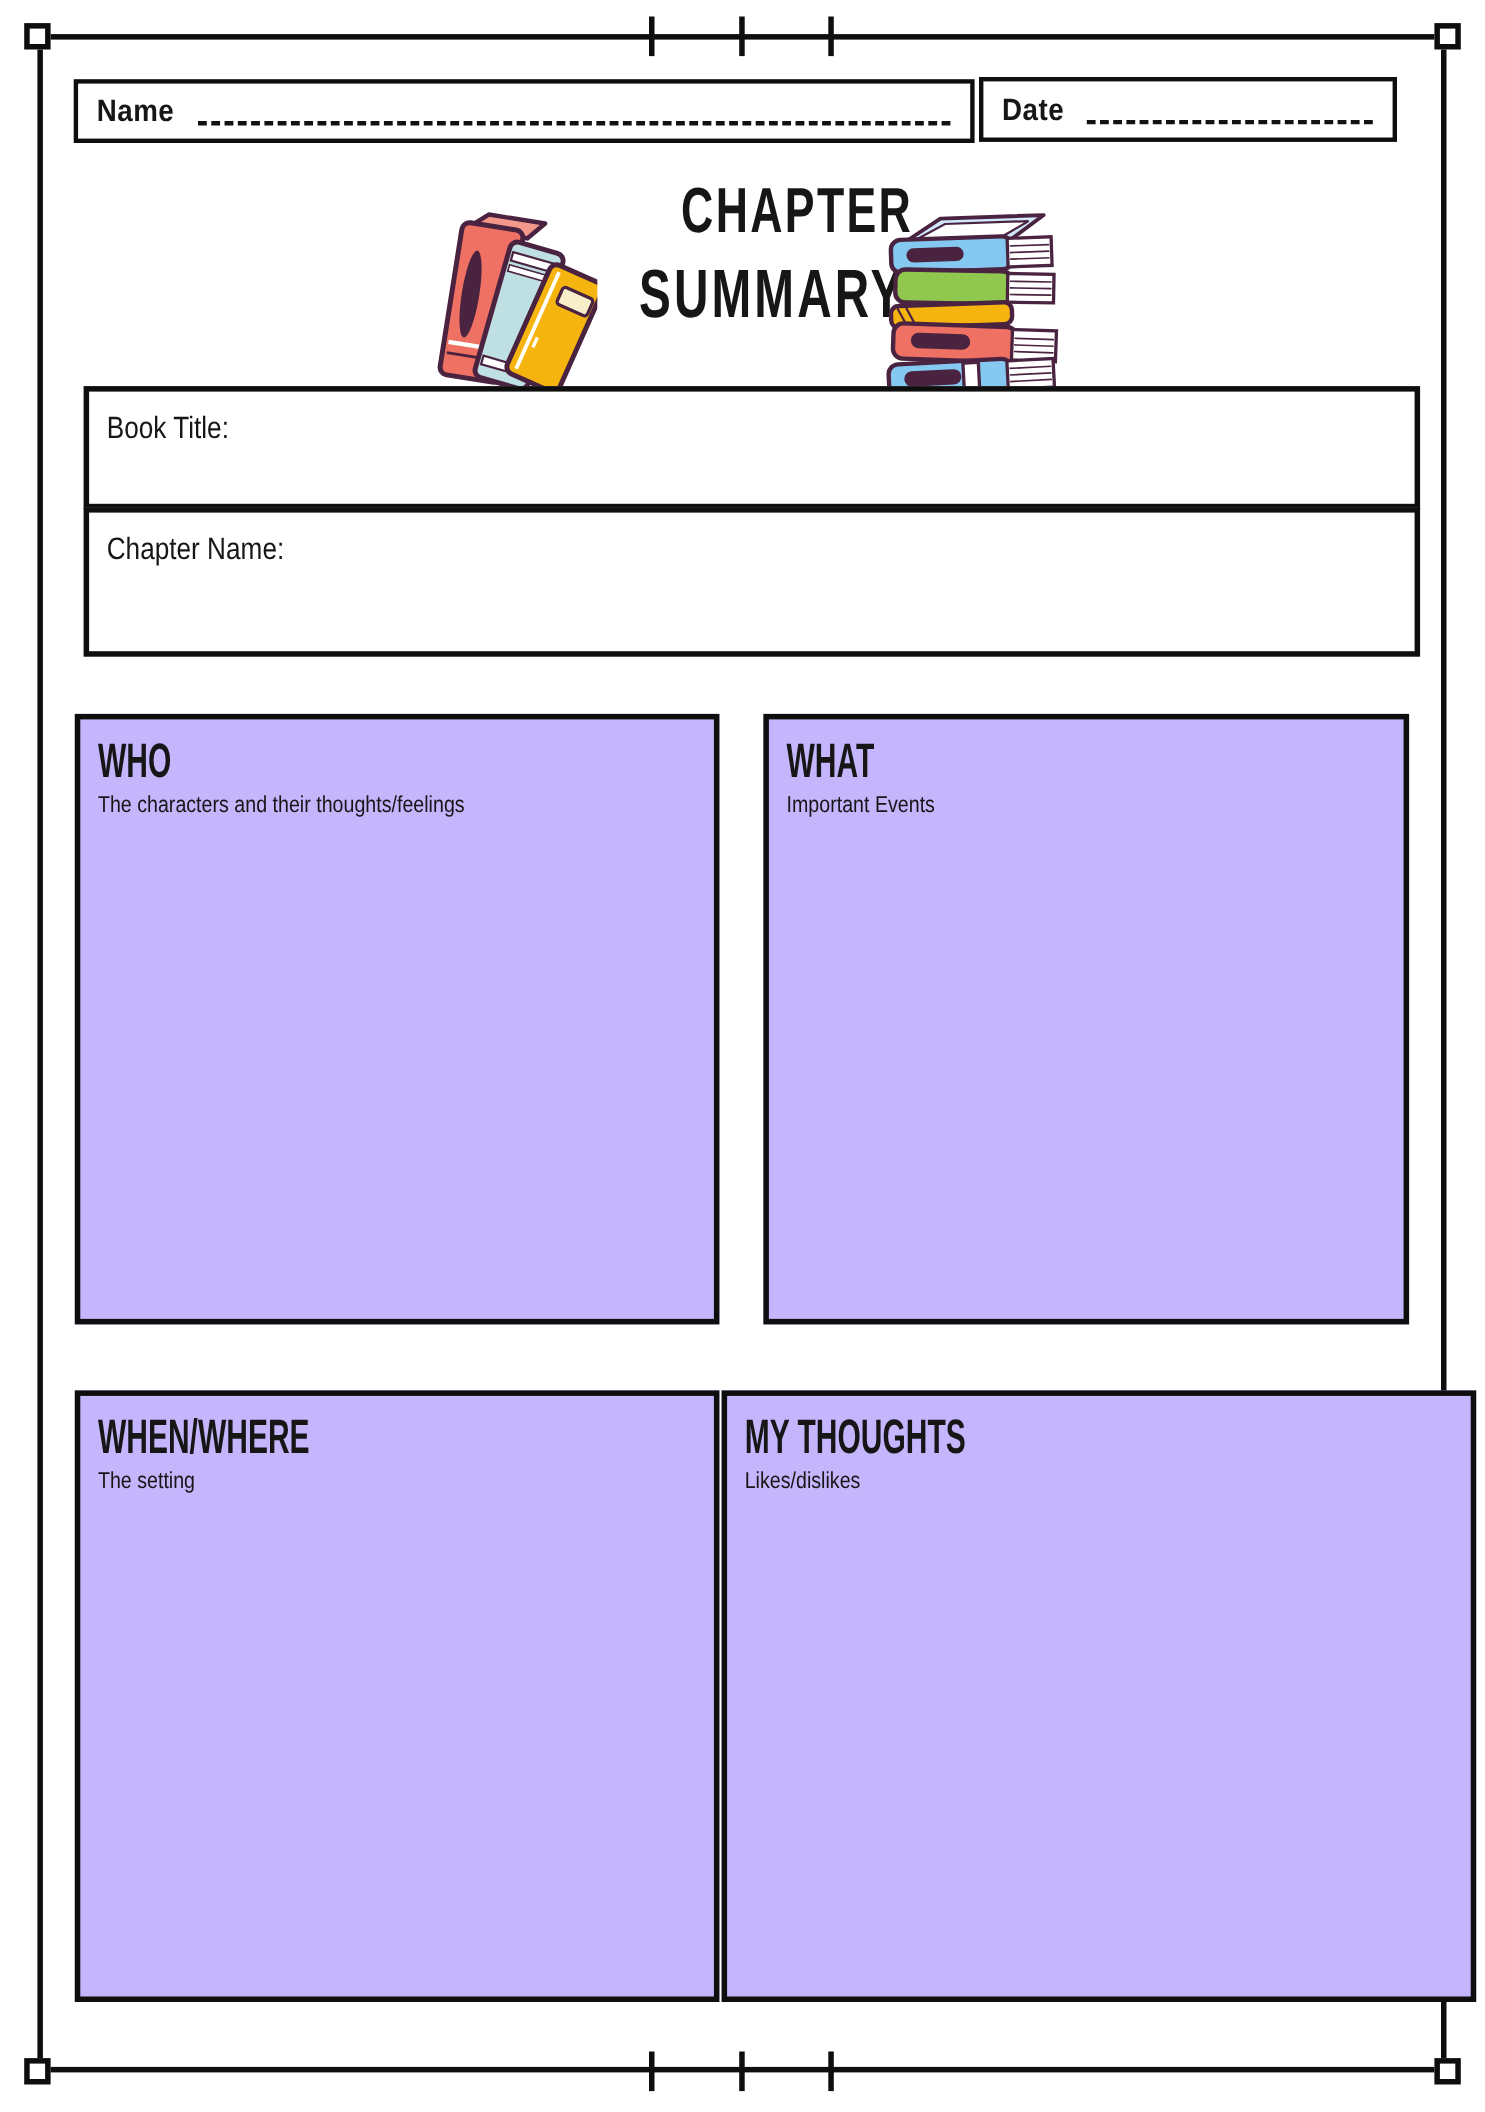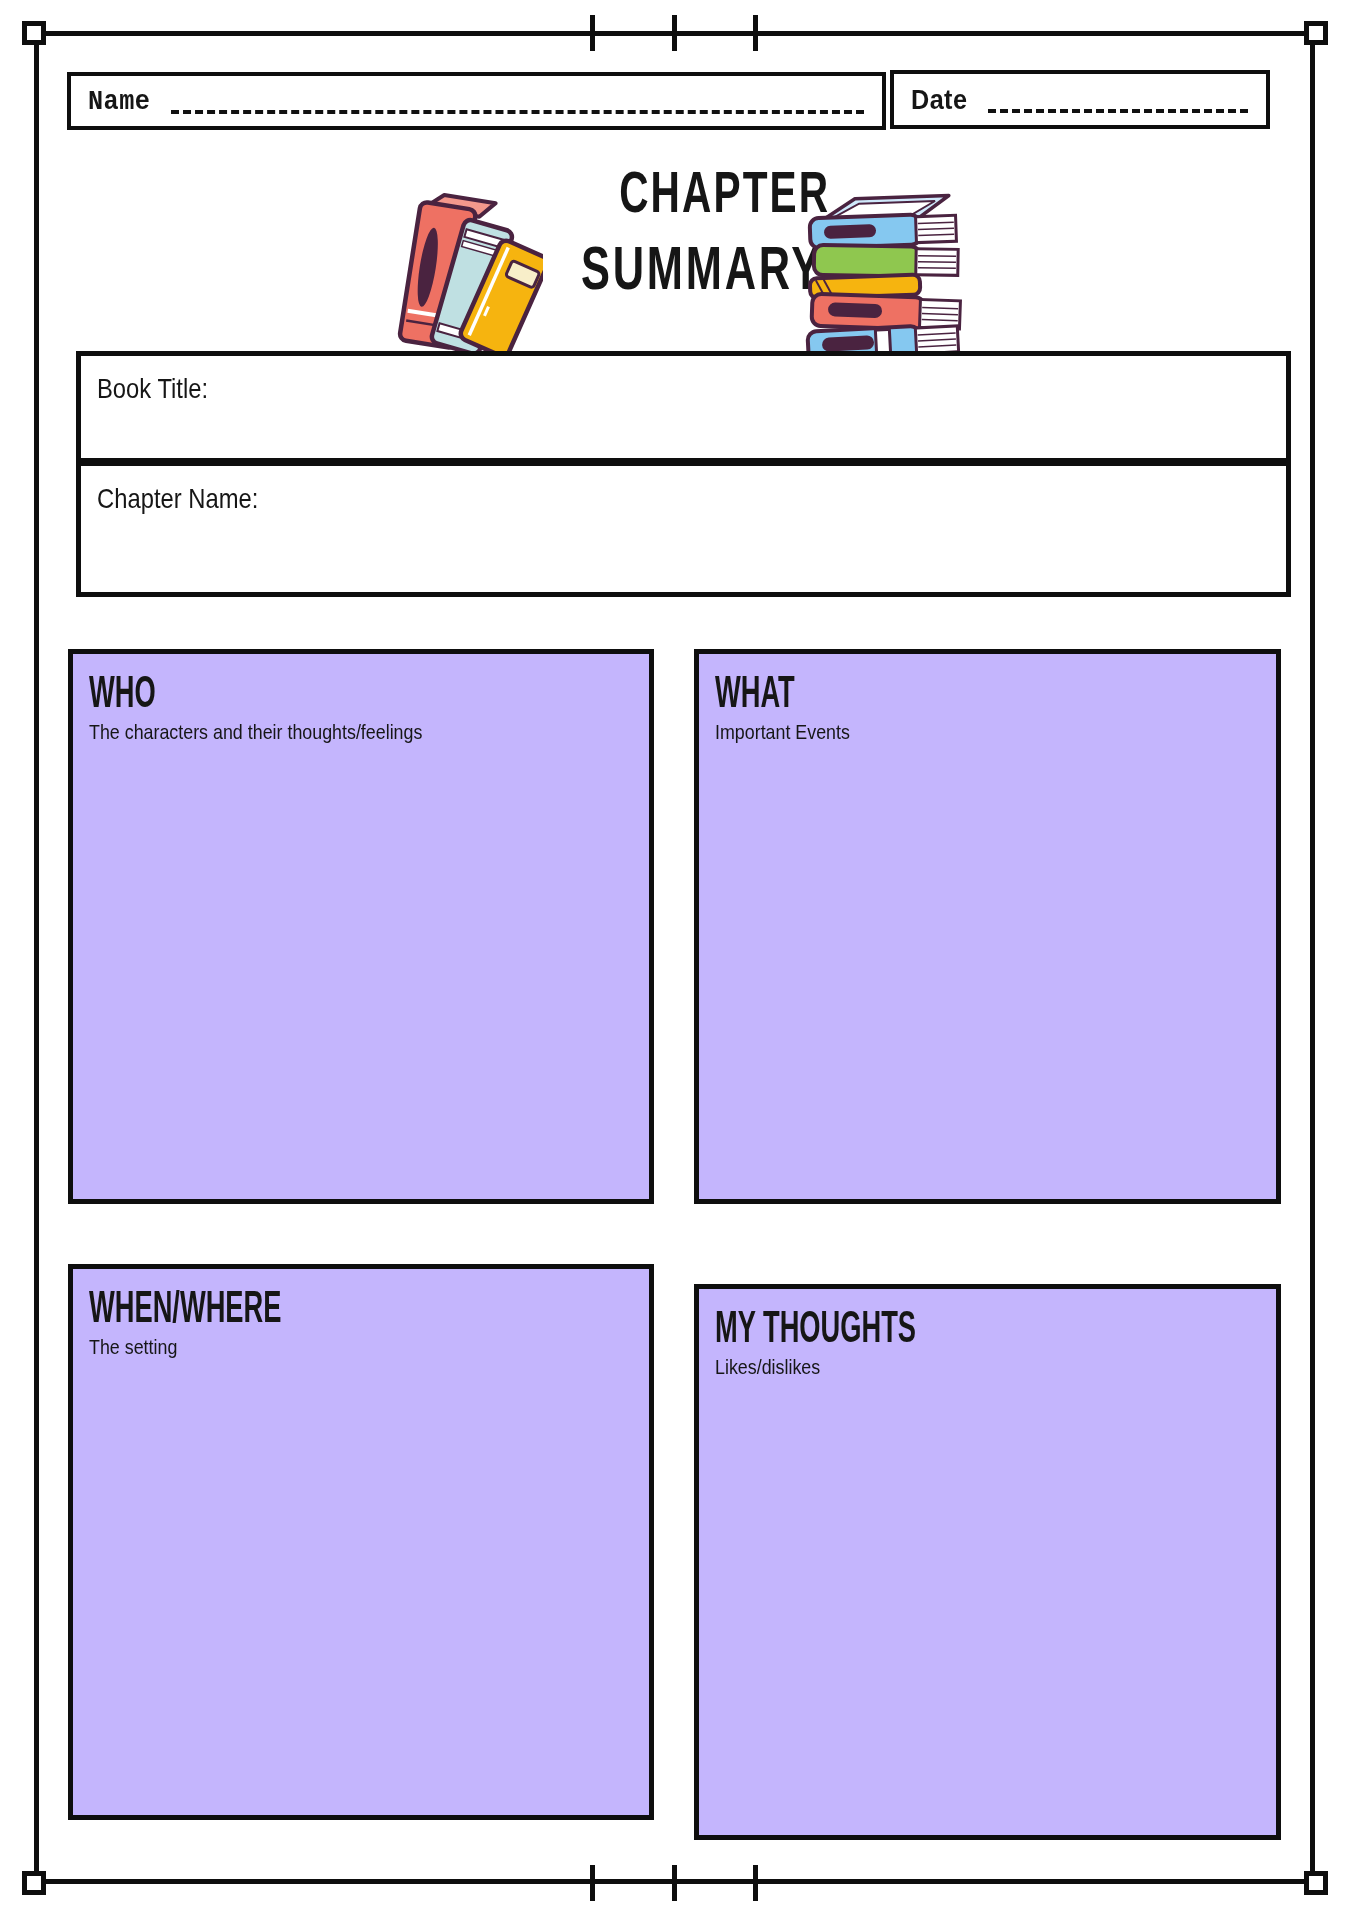--- a/index.html
+++ b/index.html
@@ -13,21 +13,21 @@
           border:5px solid #0e0e0e;box-sizing:border-box;}
   .corner.tl{left:22px;top:21px;} .corner.tr{left:1304px;top:21px;}
   .corner.bl{left:22px;top:1871px;} .corner.br{left:1304px;top:1871px;}
   .tick{position:absolute;width:5px;height:36px;background:#0e0e0e;}
   .tick.t1{left:590px;top:15px;} .tick.t2{left:672px;top:15px;} .tick.t3{left:753px;top:15px;}
   .tick.b1{left:590px;top:1865px;} .tick.b2{left:672px;top:1865px;} .tick.b3{left:753px;top:1865px;}
 
   
   .hdr-box{position:absolute;border:4px solid #0e0e0e;box-sizing:border-box;
            display:flex;align-items:center;padding:0 18px 0 17px;background:#fff;}
-  .hdr-box.name{left:67px;top:72px;width:819px;height:58px;font-family:Liberation Mono, monospace;}
+  .hdr-box.name{left:67px;top:72px;width:819px;height:58px;}
   .hdr-box.date{left:890px;top:70px;width:380px;height:59px;}
   .hdr-label{font-size:28px;font-weight:600;letter-spacing:.5px;display:inline-block;
              transform:scaleX(.9);transform-origin:left center;white-space:nowrap;}
   .dash-line{flex:1;border-bottom:4px dashed #111;height:0;margin-left:14px;transform:translateY(11px);}
 
   
   .title{position:absolute;left:475px;top:163px;width:400px;text-align:right;line-height:1;}
   .title .l1{display:inline-block;font-size:58px;font-weight:700;letter-spacing:3px;
              transform:scaleX(.7);transform-origin:center;}
   .title .l2{display:inline-block;font-size:62px;font-weight:700;letter-spacing:4px;
@@ -44,21 +44,21 @@
   .field-box.chapter{top:461px;height:136px;}
   .field-label{position:absolute;left:16px;top:17px;font-size:28px;display:inline-block;
                transform:scaleX(.85);transform-origin:left top;white-space:nowrap;}
   .field-fill{position:absolute;left:0;top:0;right:0;bottom:0;}
 
   
   .section{position:absolute;border:5px solid #0e0e0e;box-sizing:border-box;background:#c4b5fd;}
   .section.who{left:68px;top:649px;width:586px;height:555px;}
   .section.what{left:694px;top:649px;width:587px;height:555px;}
   .section.when{left:68px;top:1264px;width:586px;height:556px;}
-  .section.thoughts{left:694px;top:1264px;width:587px;height:556px;margin-top:20px;}
+  .section.thoughts{left:656px;top:1264px;width:686px;height:556px;}
   .sec-head{margin:13px 0 0 16px;font-size:44px;font-weight:700;line-height:1.12;
             display:inline-block;transform:scaleX(.62);transform-origin:left top;white-space:nowrap;}
   .sec-sub{margin:4px 0 0 16px;font-size:21px;display:inline-block;
            transform:scaleX(.85);transform-origin:left top;white-space:nowrap;}
   .sec-fill{position:absolute;left:0;top:90px;right:0;bottom:0;}
 </style>
 </head>
 <body>
 
 <div class="sheet">

